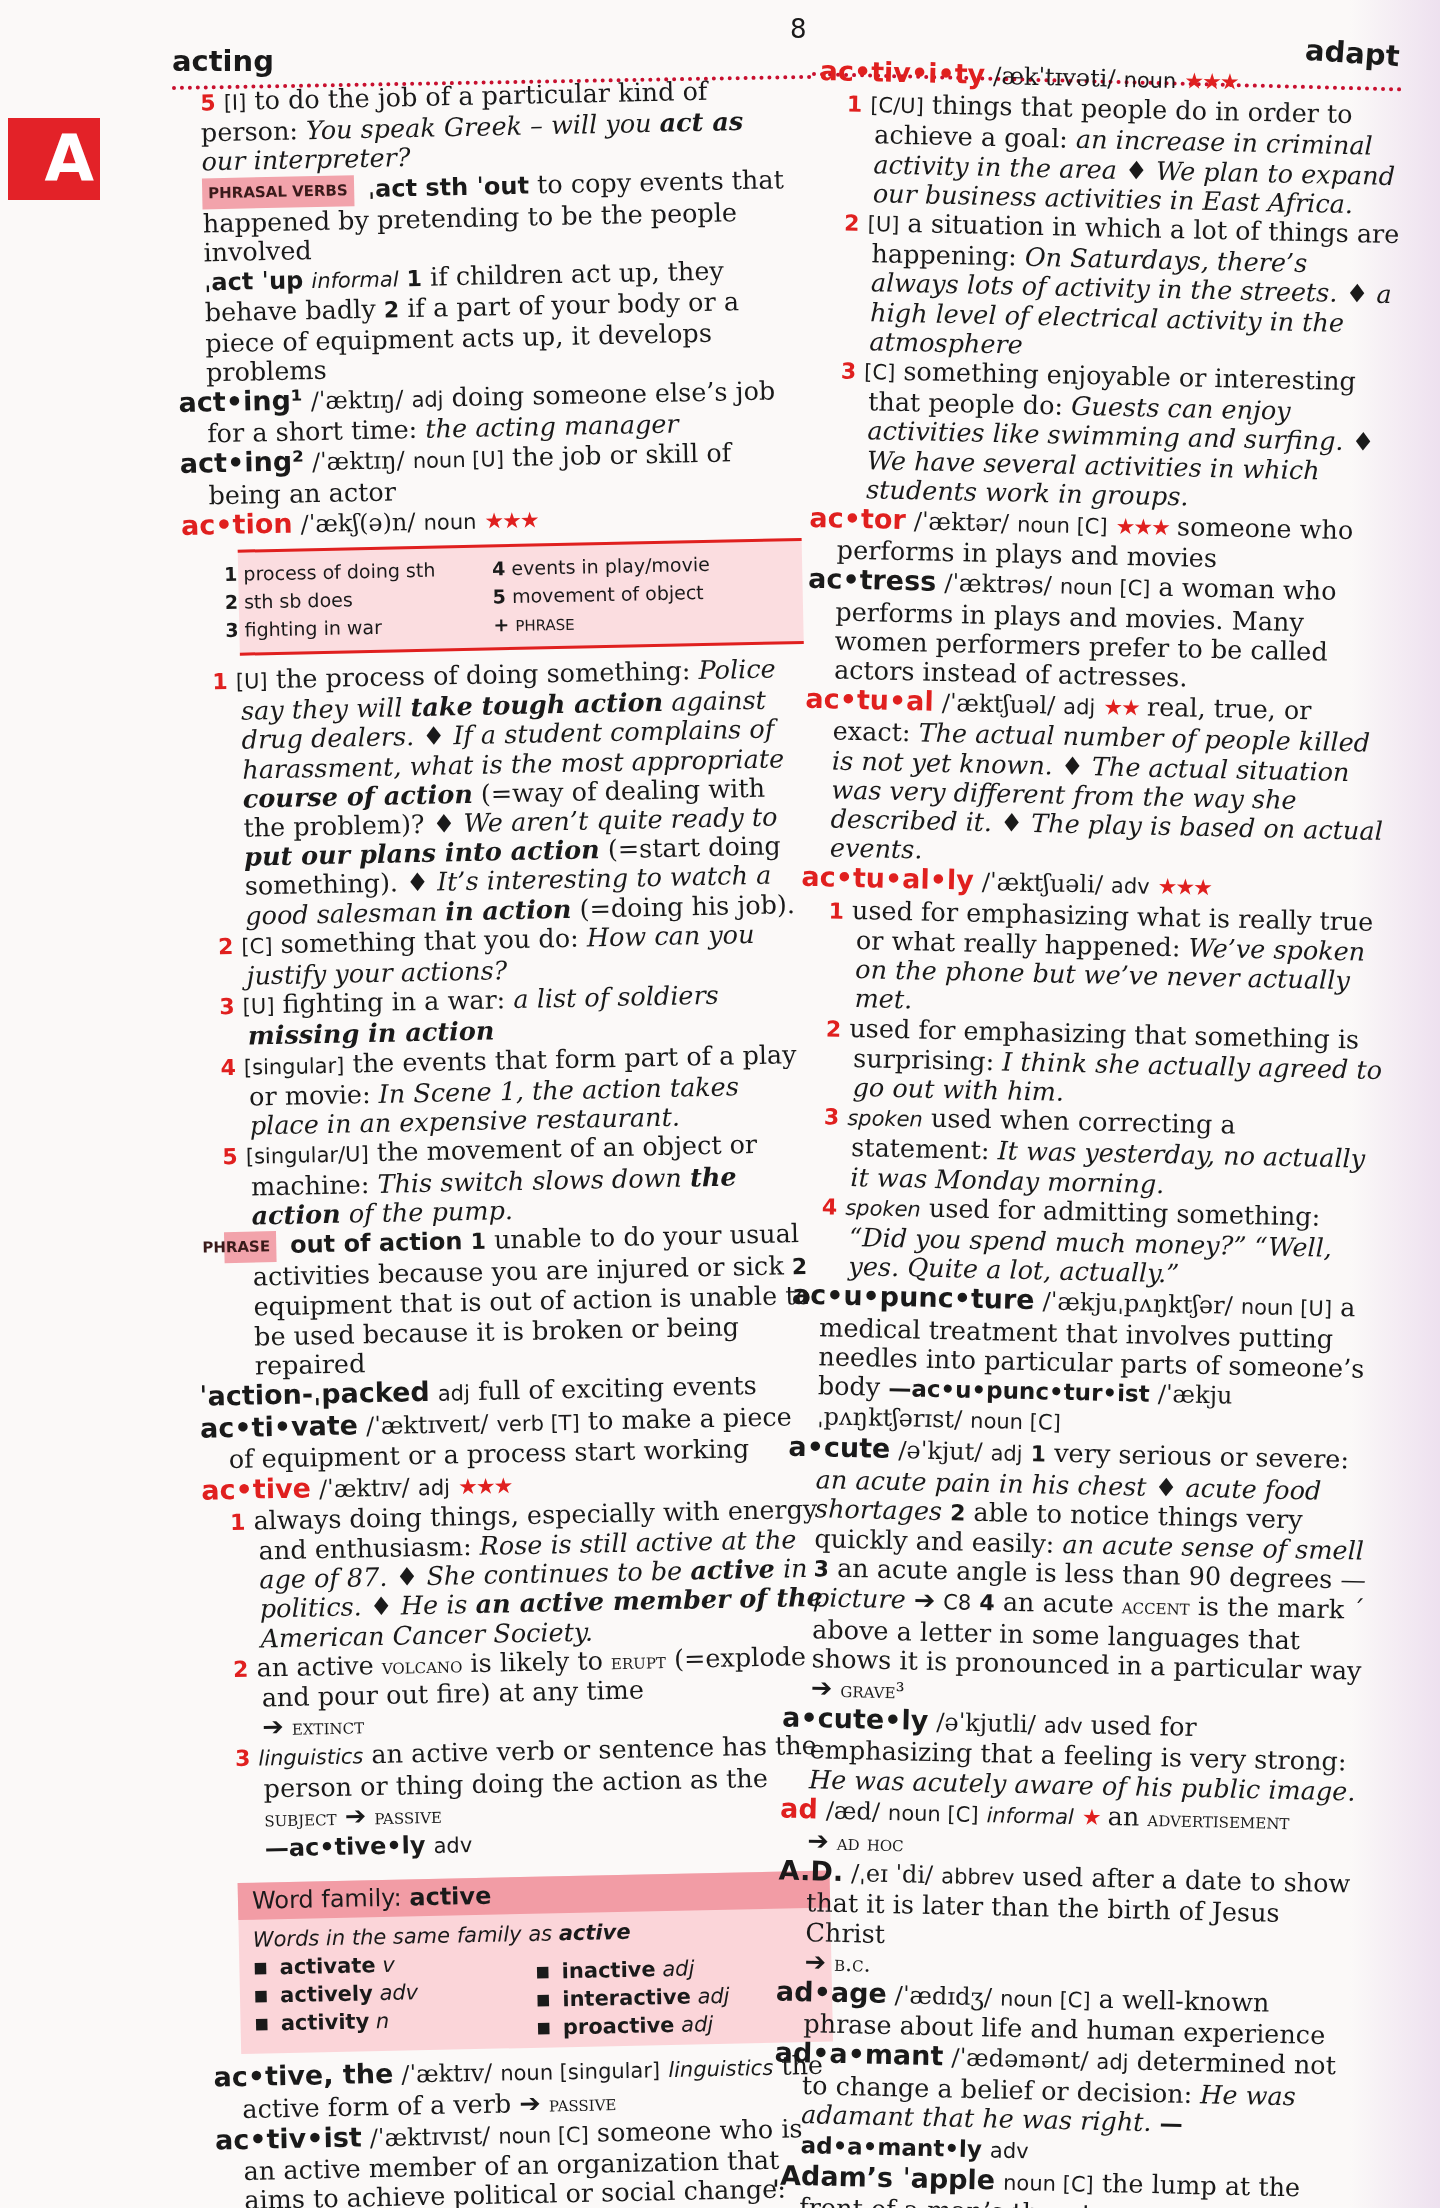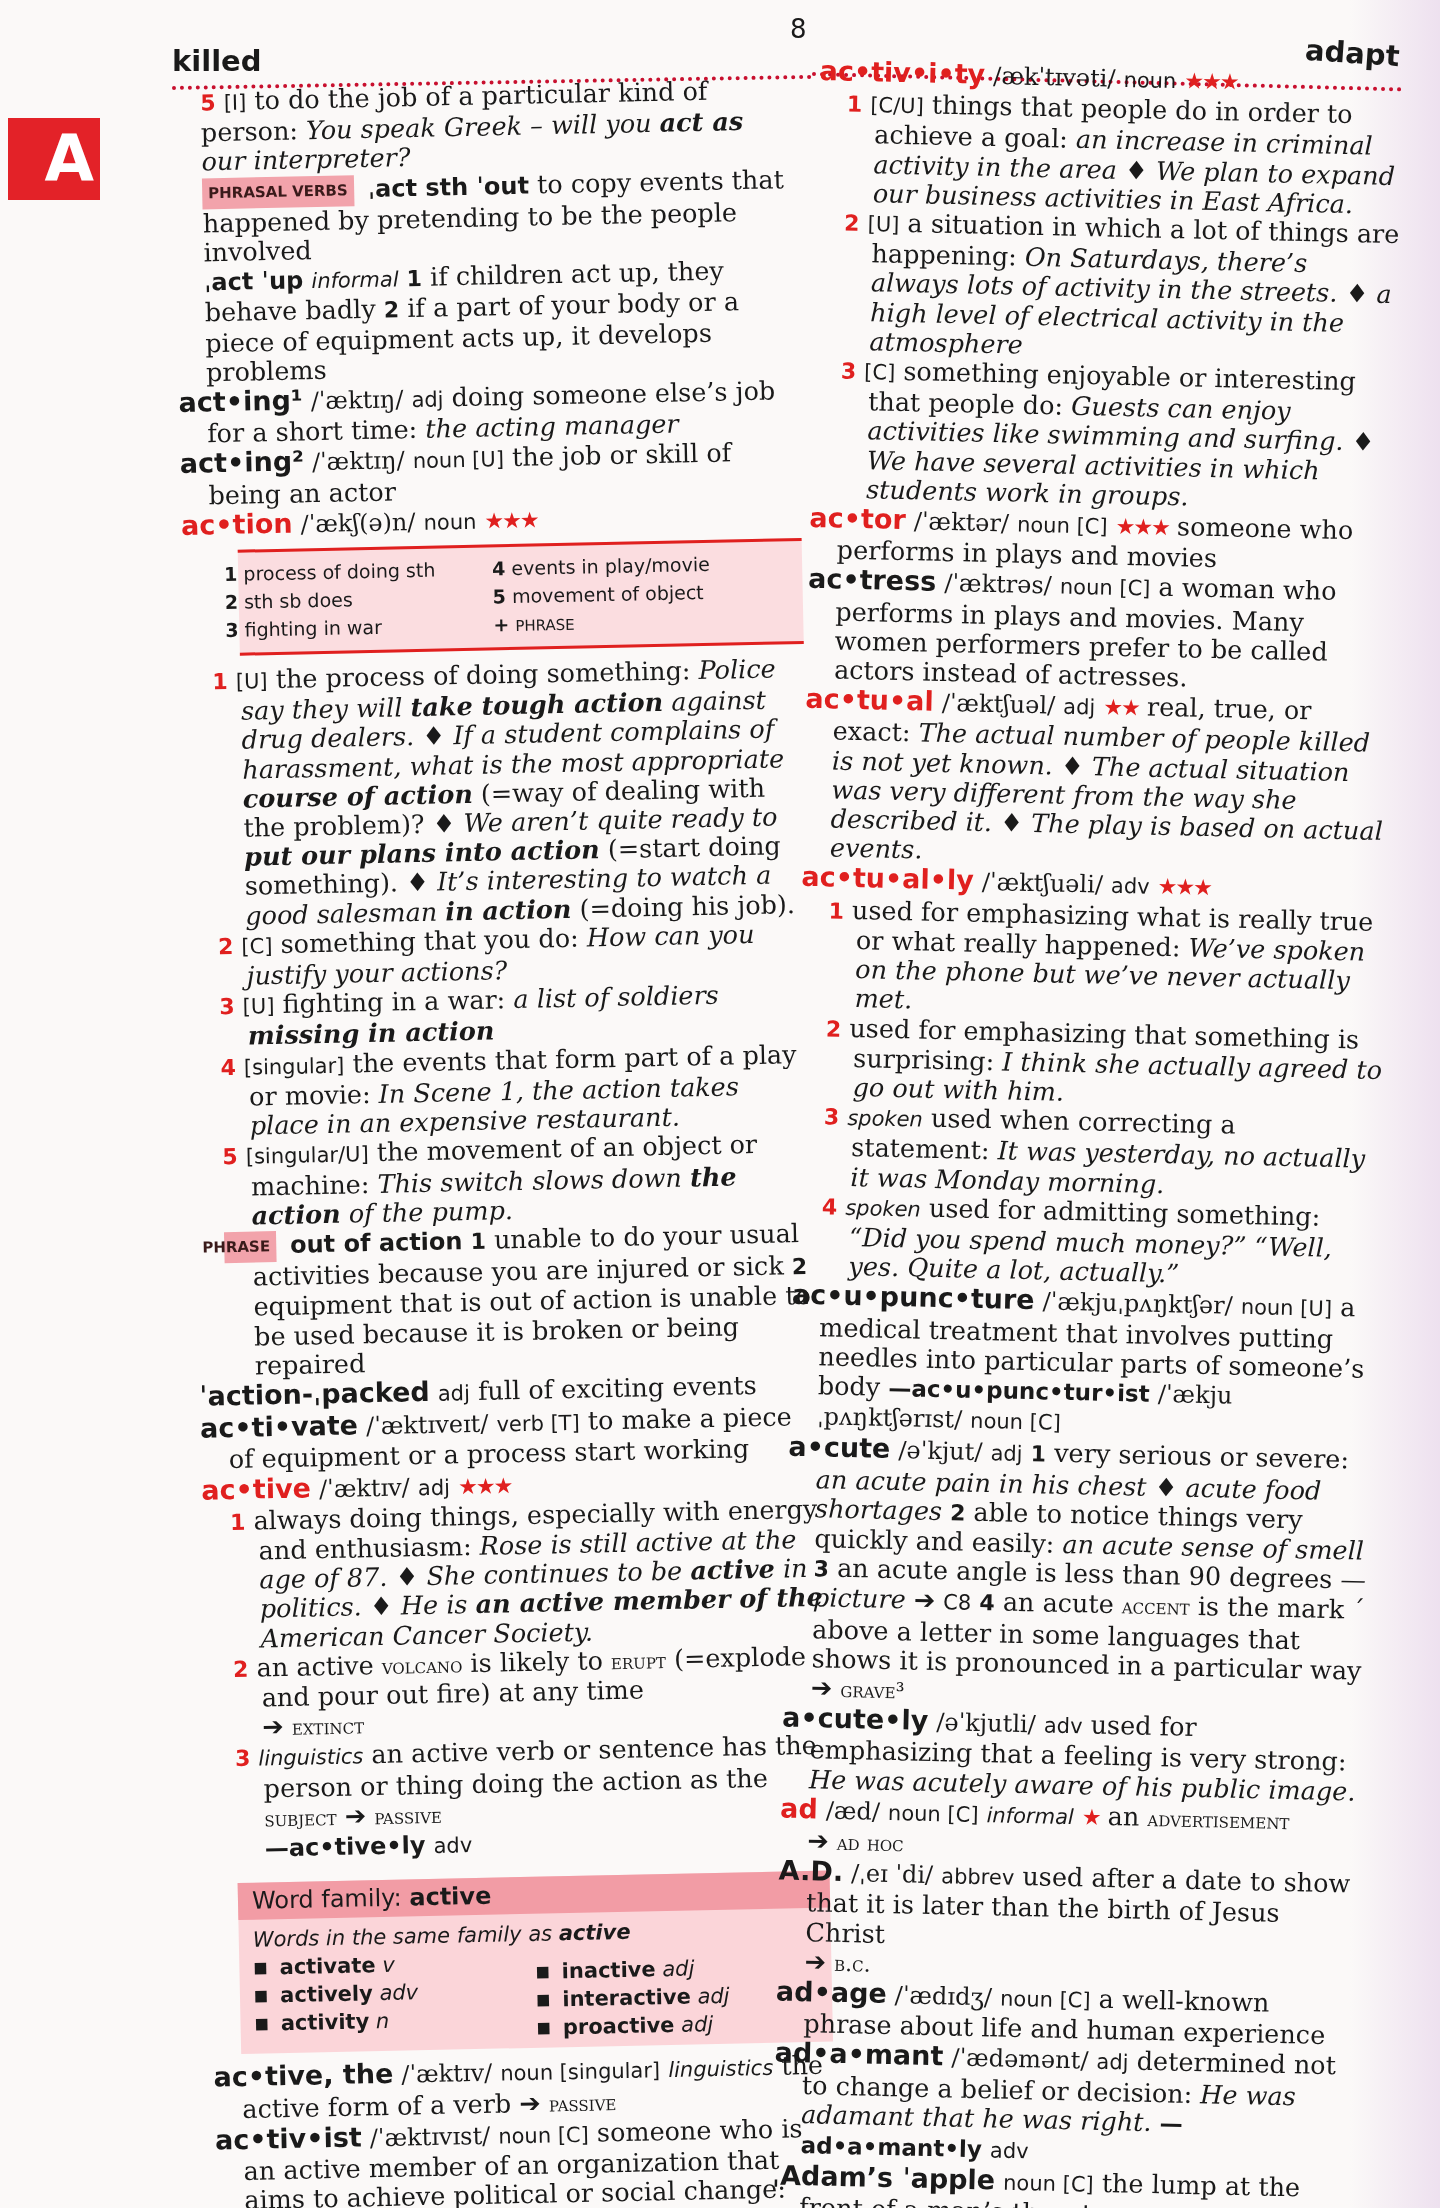--- a/index.html
+++ b/index.html
@@ -42,21 +42,21 @@
   .wf-body{padding:6px 14px 6px 14px;font-family:"DejaVu Sans",sans-serif;font-size:21px;line-height:28px;}
   .wf-grid{display:grid;grid-template-columns:1fr 1fr;}
   .wf-item::before{content:"\25A0";font-size:15px;margin-right:12px;vertical-align:2px;}
   .arrow{font-family:"DejaVu Sans",sans-serif;}
 </style>
 </head>
 <body>
 
 <div class="page-shade"></div>
 <div class="page-num">8</div>
-<div class="guide left">killed</div>
+<div class="guide left">acting</div>
 <div class="guide right">adapt</div>
 <div class="dots l"></div>
 <div class="dots r"></div>
 <div class="tab">A</div>
 
 <div class="col left">
   <p class="entry body">
     <span class="sn">5</span>
     <span class="sans">[I]</span>
     <span>to do the job of a particular kind of person:</span>

